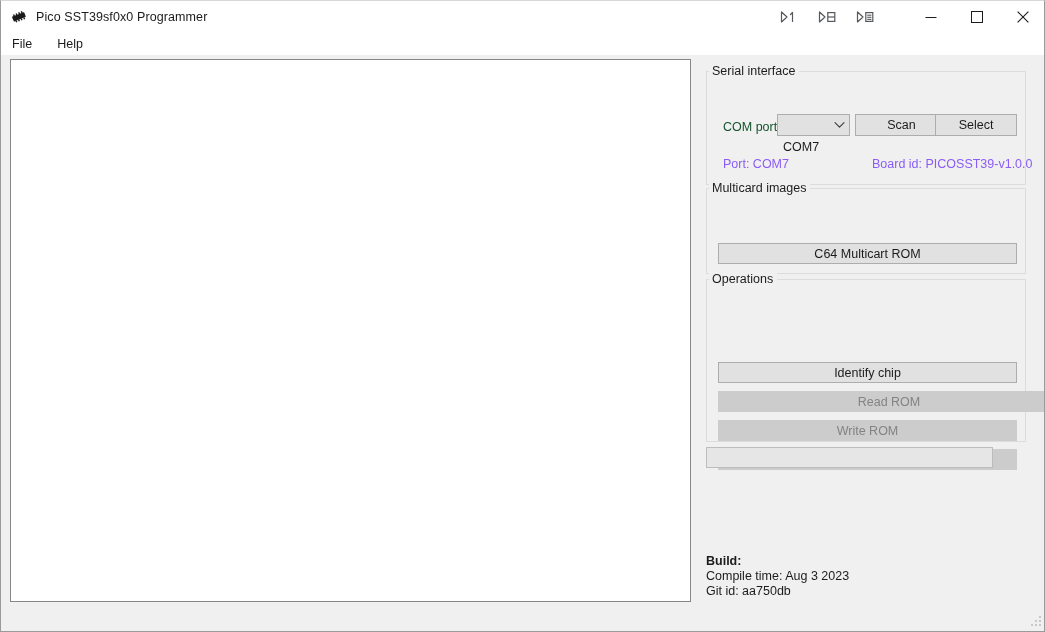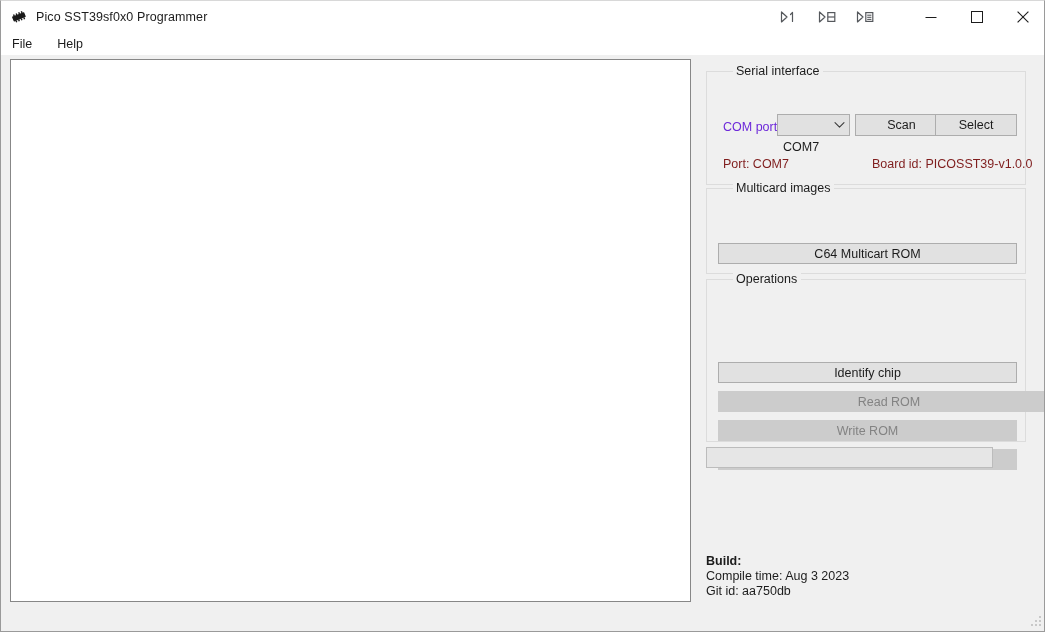--- a/index.html
+++ b/index.html
@@ -132,37 +132,37 @@
   
   .groupbox {
     position: absolute;
     border: 1px solid #dcdcdc;
     box-sizing: border-box;
     background: transparent;
   }
   .groupbox > .gb-title {
     position: absolute;
     top: -8px;
-    left: 26px;
+    left: 2px;
     background: #f0f0f0;
     padding: 0 4px 0 3px;
     font-size: 12.5px;
     color: #1c1c1c;
     white-space: nowrap;
   }
 
   #serial-group   { left: 705px; top: 16px;  width: 320px; height: 114px; }
   #multicard-group{ left: 705px; top: 133px; width: 320px; height: 86px; padding-left: 48px;  }
   #operations-group{left: 705px; top: 224px; width: 320px; height: 163px; }
   .lbl-comport {
     position: absolute;
     left: 16px;
     top: 48px;
     font-size: 12.5px;
-    color: #6d28d9;
+    color: #14532d;
   }
   .combobox {
     position: absolute;
     left: 70px;
     top: 42px;
     width: 73px;
     height: 22px;
     background: #e1e1e1;
     border: 1px solid #adadad;
     box-sizing: border-box;
@@ -196,21 +196,21 @@
     border: 1px solid #cccccc;
     color: #838383;
   }
 
   #btn-scan   { position: absolute; left: 148px; top: 42px; width: 93px; height: 22px; }
   #btn-select2{ position: absolute; left: 228px; top: 42px; width: 82px; height: 22px; }
 
   .info-line {
     position: absolute;
     font-size: 12.5px;
-    color: #7f1d1d;
+    color: #8b5cf6;
     white-space: nowrap;
   }
   #lbl-port     { left: 16px;  top: 85px; }
   #lbl-boardid  { left: 165px; top: 85px; }
 
   #btn-p2000t { position: absolute; left: 11px; top: 25px;  width: 299px; height: 21px; }
   #btn-c64    { position: absolute; left: 11px; top: 54px;  width: 299px; height: 21px; }
 
   #btn-identify  { position: absolute; left: 11px; top: 82px;  width: 299px; height: 21px; }
   #btn-readrom   { position: absolute; left: 11px; top: 111px; width: 342px; height: 21px; }

